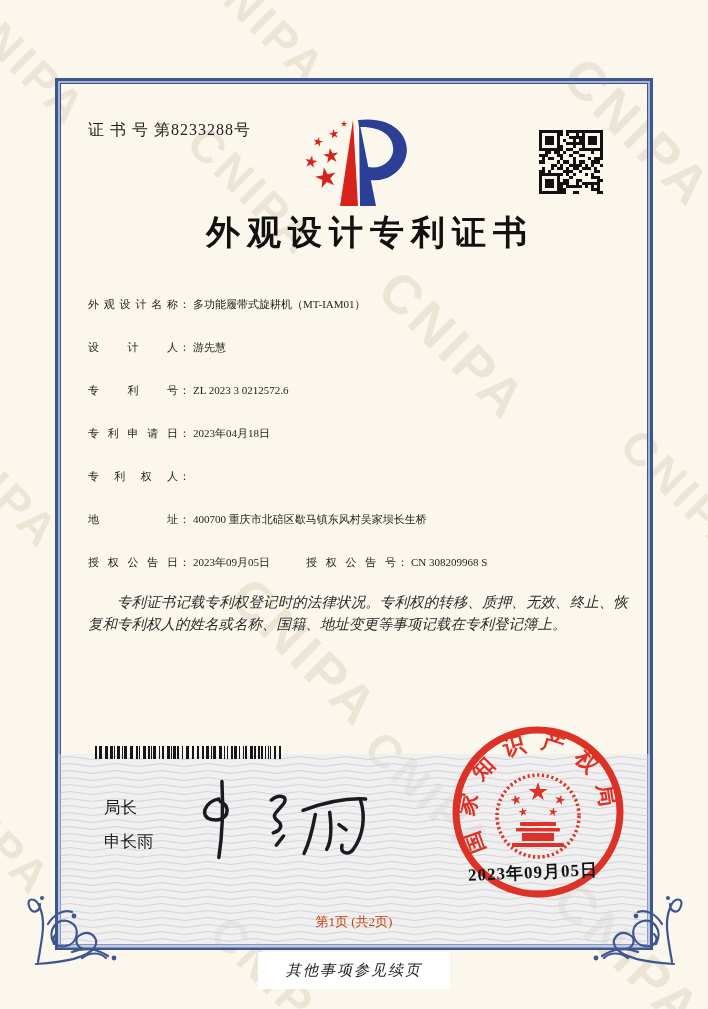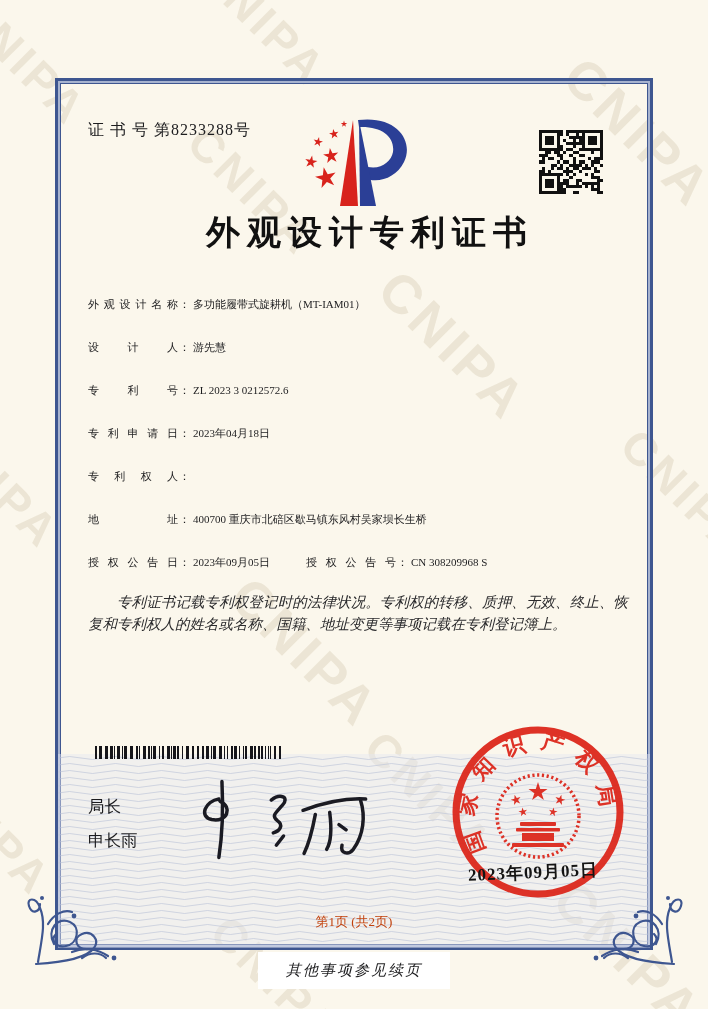--- a/index.html
+++ b/index.html
@@ -50,22 +50,22 @@
   .pair2{margin-left:36px;display:flex;}
   
   .paras{
     position:absolute;left:88px;top:591px;width:540px;z-index:3;
     font-size:14.5px;line-height:22.4px;font-style:italic;color:#2a2a2c;
   }
   .paras p{margin:0;text-indent:2em;text-align:justify;}
   
   .barcode{position:absolute;left:95px;top:746px;width:186px;height:13px;z-index:3;}
   .signer{
-    position:absolute;left:88px;top:799px;z-index:4;
-    font-family:Liberation Serif, serif;
+    position:absolute;left:104px;top:799px;z-index:4;
+    font-family:Liberation Sans, sans-serif;
     font-size:16.5px;color:#1b1b1e;line-height:1;
   }
   .signer .name{margin-top:17px;}
   .sig{position:absolute;left:185px;top:770px;width:195px;height:95px;z-index:4;}
   .seal{position:absolute;left:450px;top:724px;width:176px;height:176px;z-index:3;opacity:.93;}
   .seal-date{
     position:absolute;left:468px;top:861px;z-index:4;
     font-size:17px;font-weight:600;color:#141414;letter-spacing:1px;
     transform:rotate(-2.5deg);white-space:nowrap;
   }

